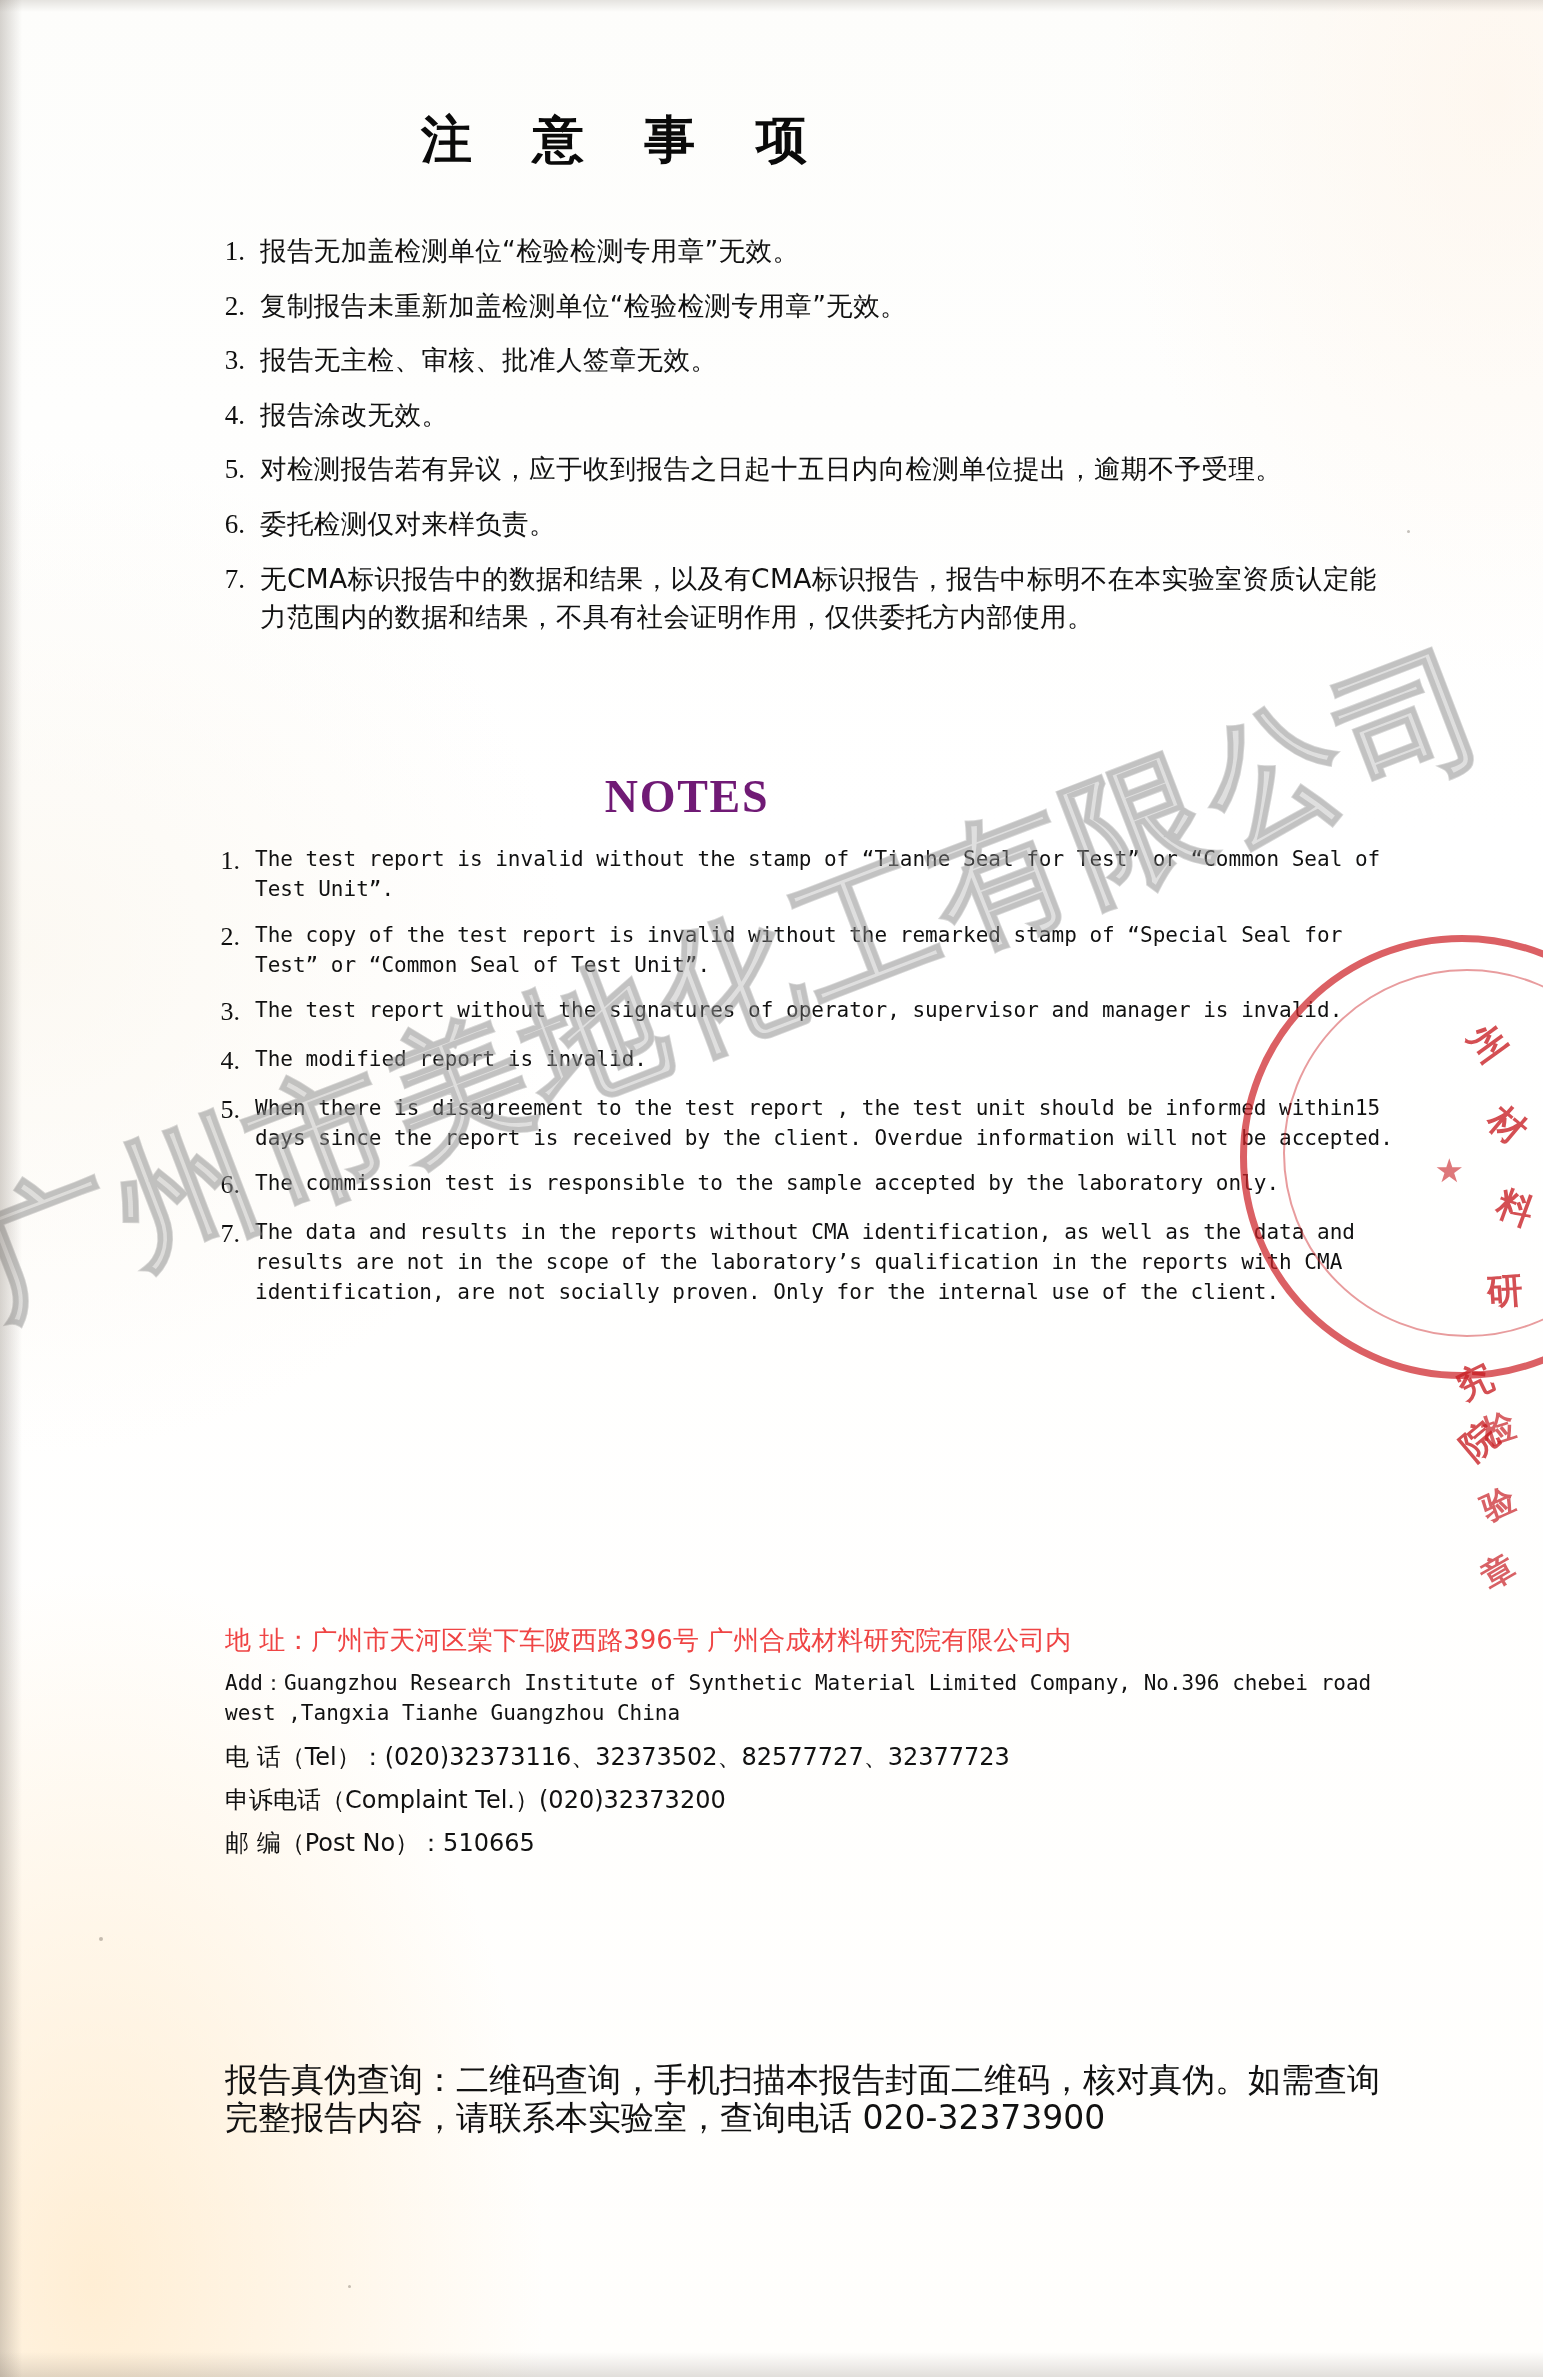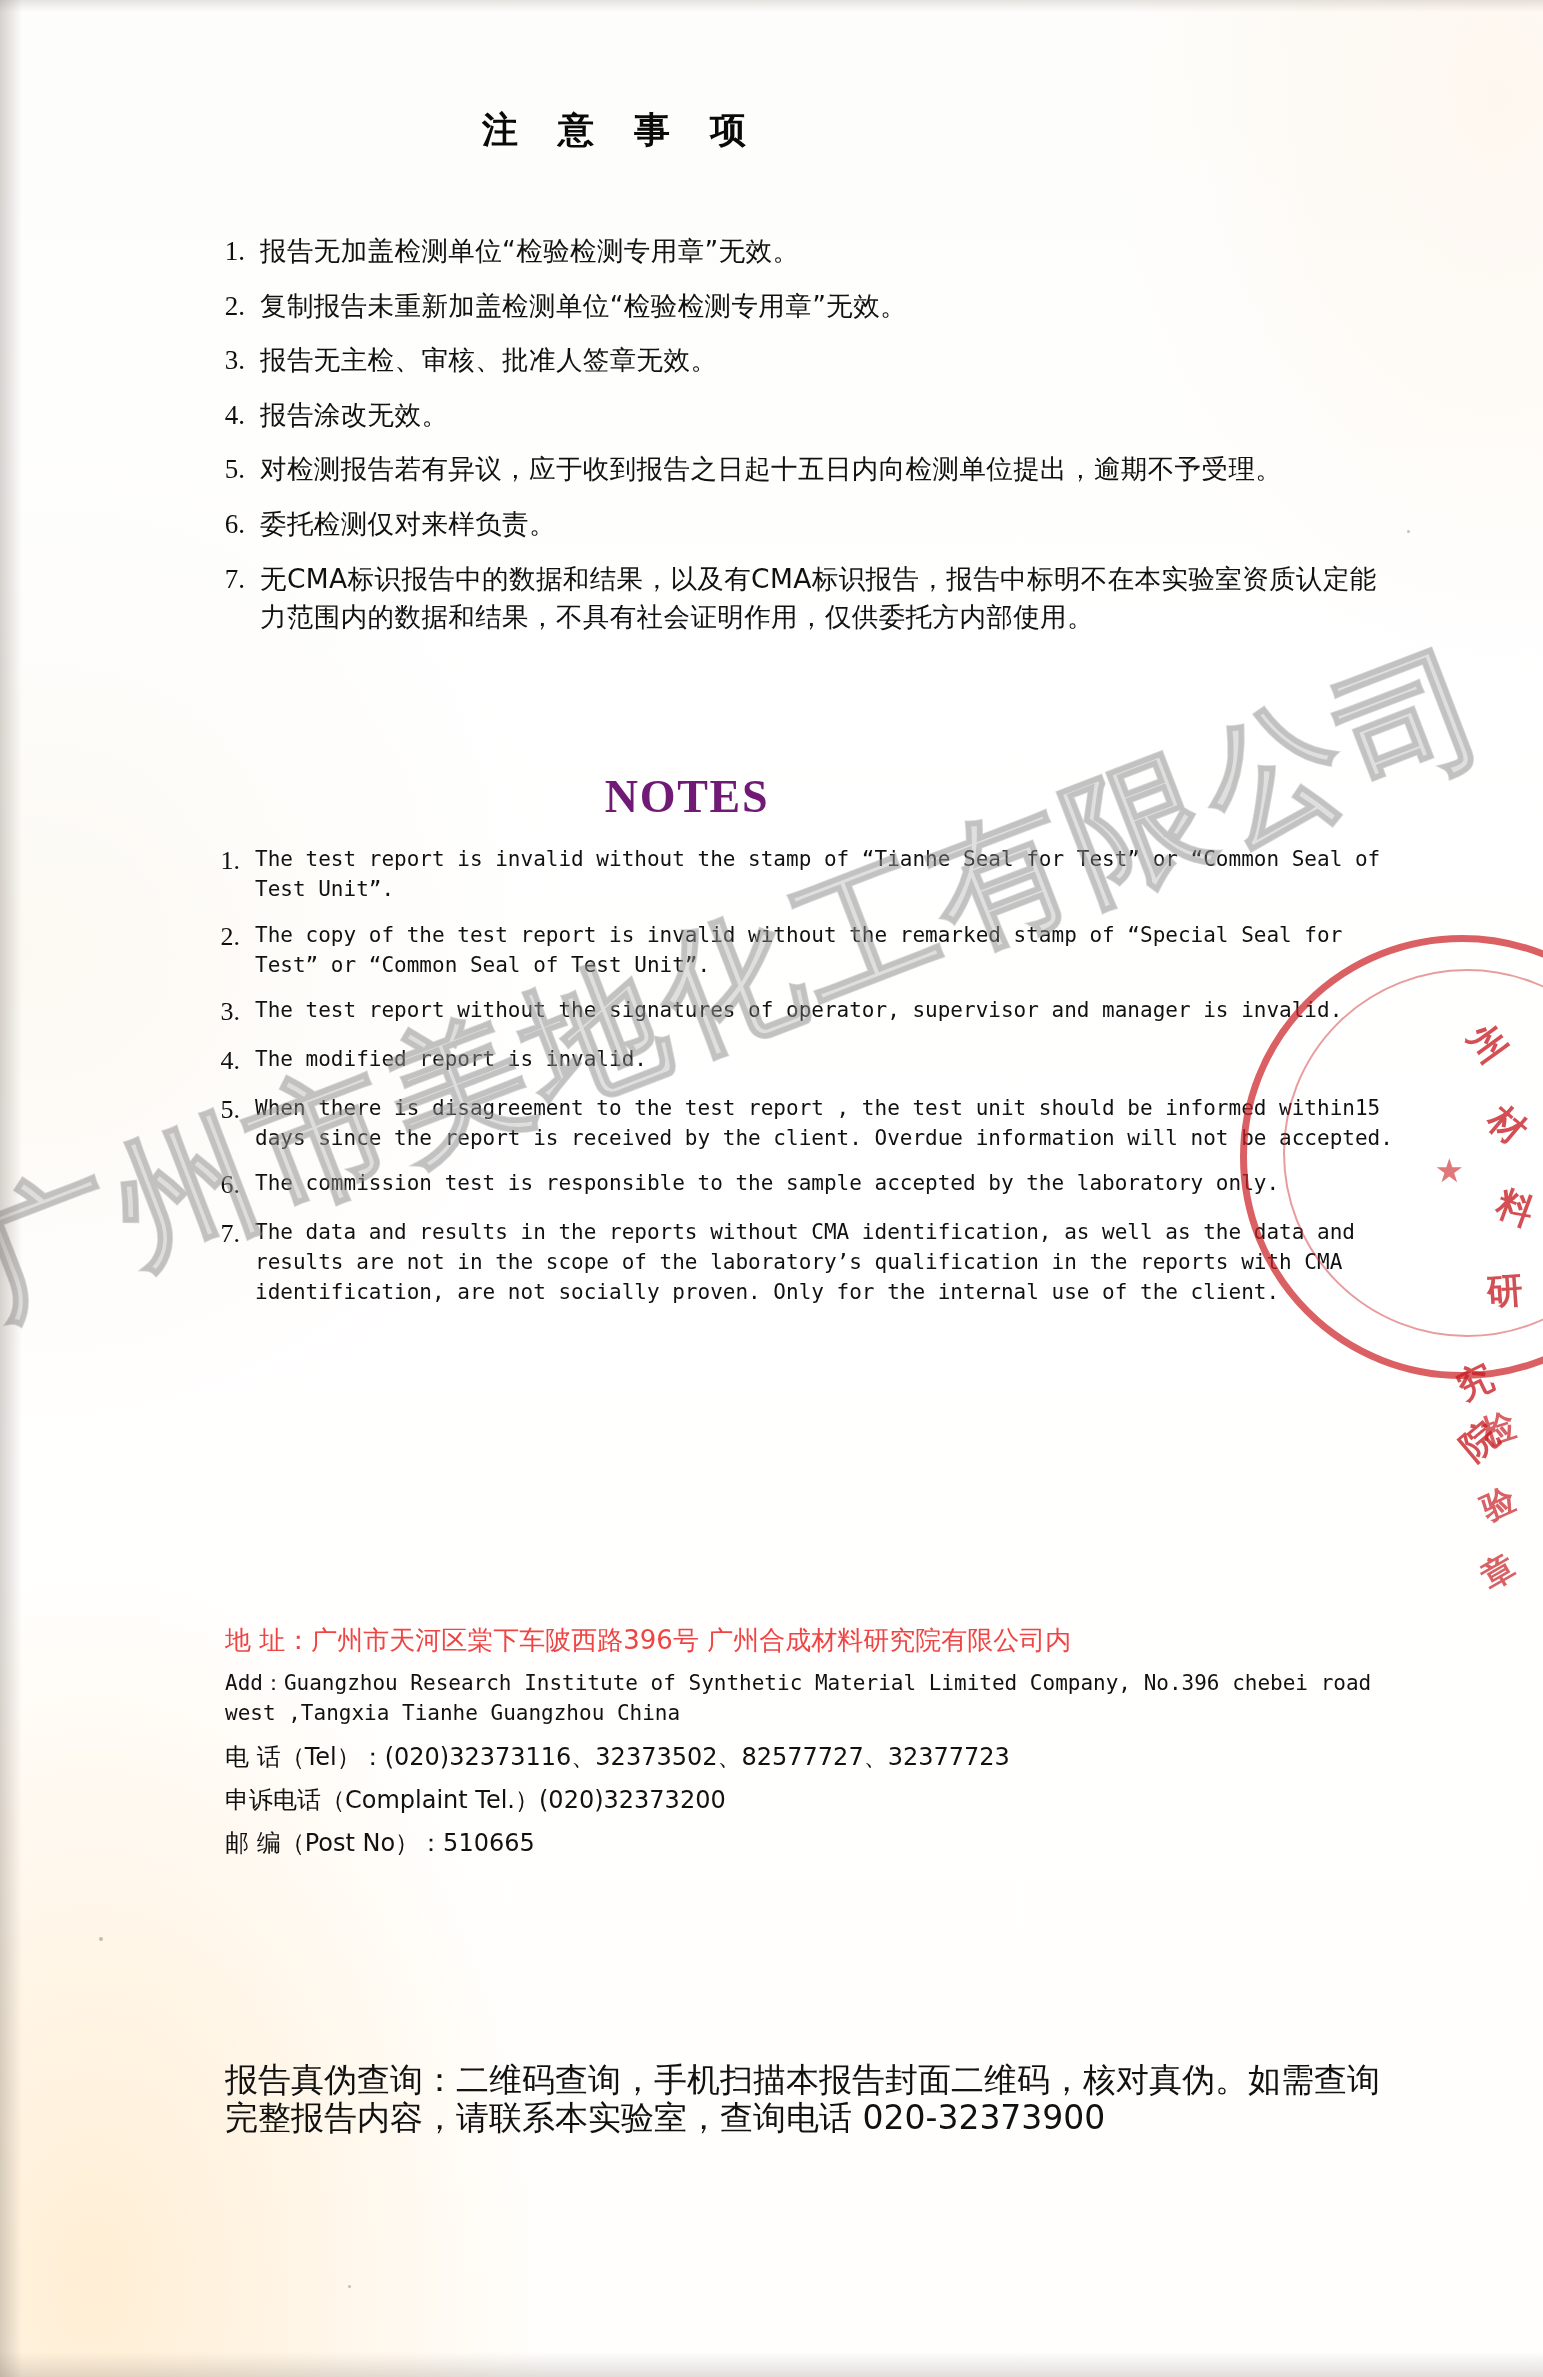--- a/index.html
+++ b/index.html
@@ -46,23 +46,23 @@
     height: 2377px;
   }
 
   
   .cn-title {
     position: absolute;
     top: 106px;
     left: 0;
     width: 1243px;
     text-align: center;
-    font-family: Liberation Sans, sans-serif;
-    font-weight: bold;
-    font-size: 36px;
+    font-family: Liberation Mono, monospace;
+    font-weight: bold;
+    font-size: 51px;
     letter-spacing: 15px;
     color: #0a0a0a;
   }
 
   
   .cn-list {
     position: absolute;
     left: 202px;
     top: 232px;
     width: 1175px;

